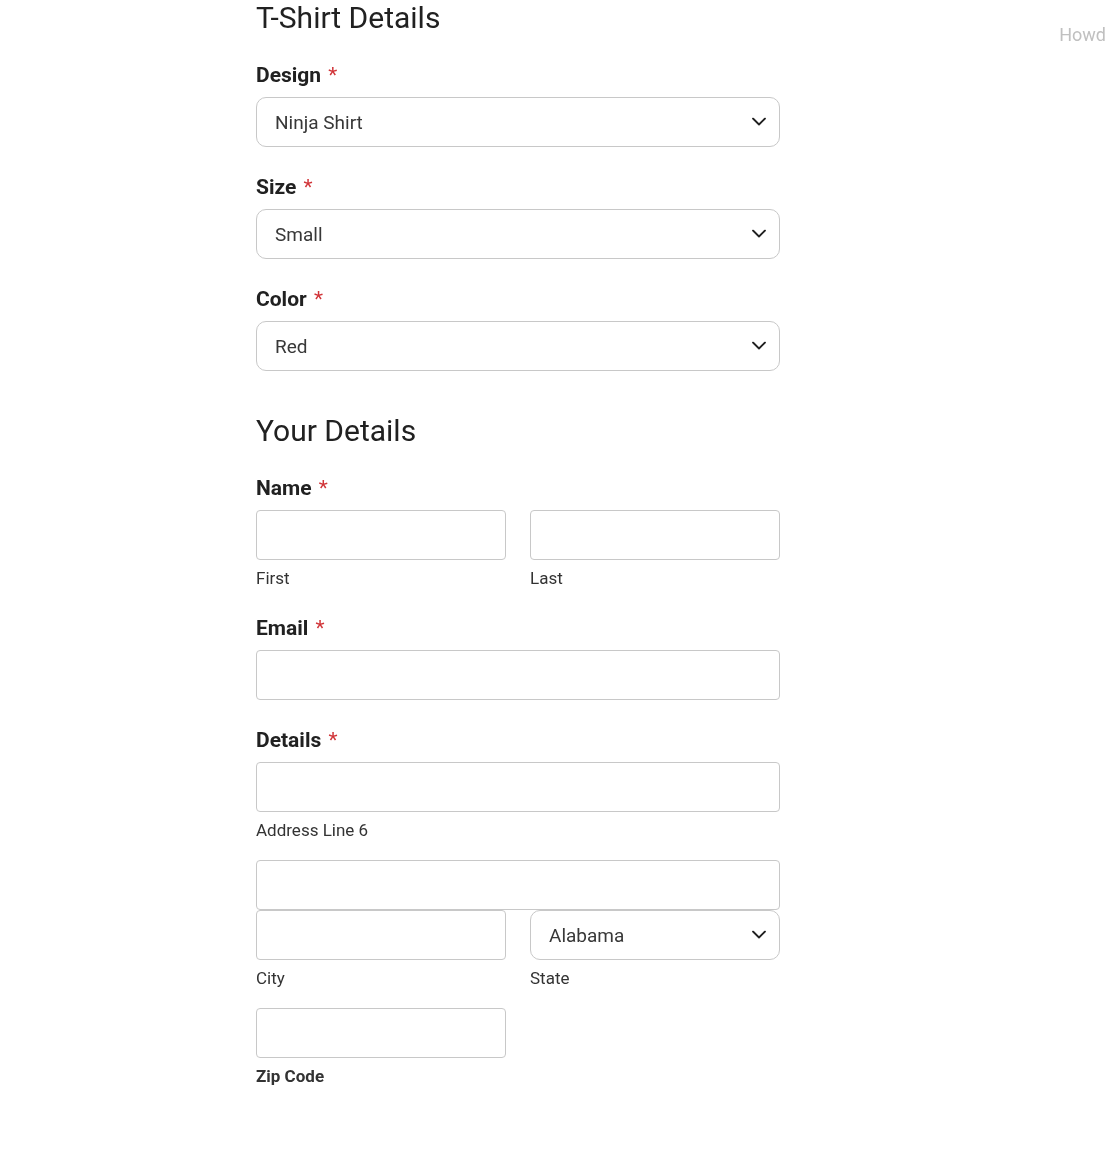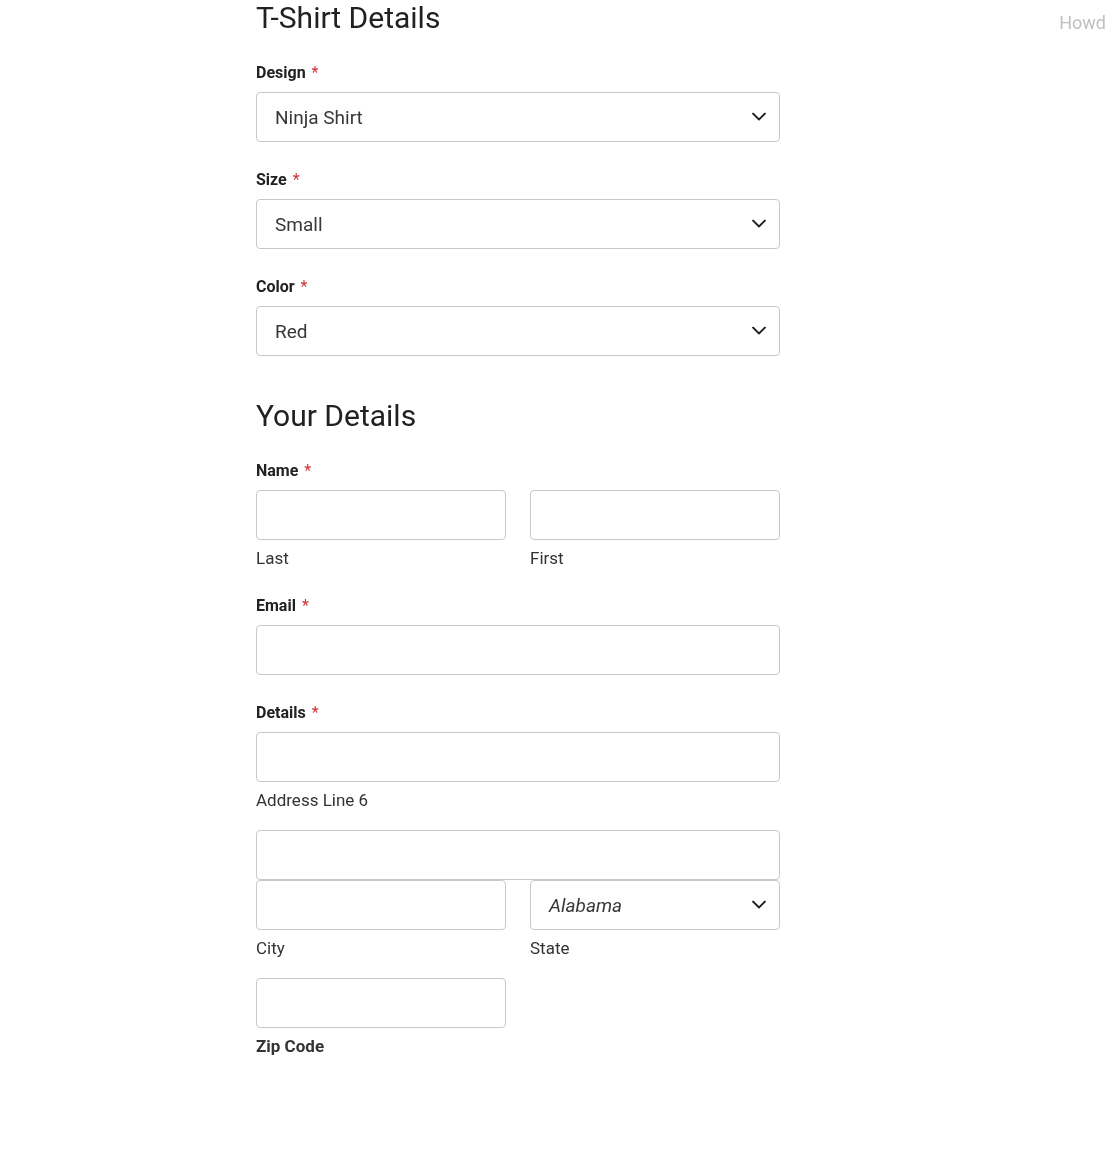--- a/index.html
+++ b/index.html
@@ -30,40 +30,40 @@
       margin-top: 42px;
       margin-bottom: 28px;
     }
     .field {
       margin-bottom: 28px;
     }
     .field:last-child {
       margin-bottom: 0;
     }
     .field-label {
-      font-size: 16px;
+      font-size: 21px;
       font-weight: 700;
       color: #212121;
       margin-bottom: 10px;
       display: block;
     }
     .req {
       color: #d13438;
       font-weight: 400;
       margin-left: 2px;
     }
     .select-wrapper {
       position: relative;
       width: 100%;
     }
     .select-box {
       width: 100%;
       height: 50px;
       border: 1px solid #c8c8c8;
-      border-radius: 4px;
+      border-radius: 10px;
       background: #ffffff;
       padding: 0 40px 0 18px;
       font-size: 19px;
       color: #383838;
       display: flex;
       align-items: center;
       cursor: pointer;
     }
     .select-chevron {
       position: absolute;
@@ -98,31 +98,30 @@
     .sub-label {
       font-size: 17px;
       color: #333333;
       margin-top: 8px;
       display: block;
       font-weight: 400;
     }
     .addr-group .text-input,
     .addr-group .select-wrapper {
       width: 100%;
-      font-style: italic;
     }
     .addr-block {
       margin-bottom: 0;
     }
     .half-col {
       width: 250px;
     }
     .howd {
       position: absolute;
-      top: 12px;
+      top: 24px;
       right: 10px;
       color: #c0c0c0;
       font-size: 18px;
     }
     .addr-line {
       margin-bottom: 0;
     }
     .addr-sub {
       margin-top: 8px;
       margin-bottom: 20px;
@@ -195,25 +194,25 @@
   <h2 class="section-title second">Your Details</h2>
 
   <div class="field">
     <label class="field-label">
       <span>Name</span>
       <span class="req">*</span>
     </label>
     <div class="row-two">
       <div class="col">
         <input type="text" class="text-input" style="">
-        <span class="sub-label">Last</span>
+        <span class="sub-label">First</span>
       </div>
       <div class="col">
         <input type="text" class="text-input" style="">
-        <span class="sub-label">First</span>
+        <span class="sub-label">Last</span>
       </div>
     </div>
   </div>
 
   <div class="field">
     <label class="field-label">
       <span>Email</span>
       <span class="req">*</span>
     </label>
     <input type="text" class="text-input" style="">

